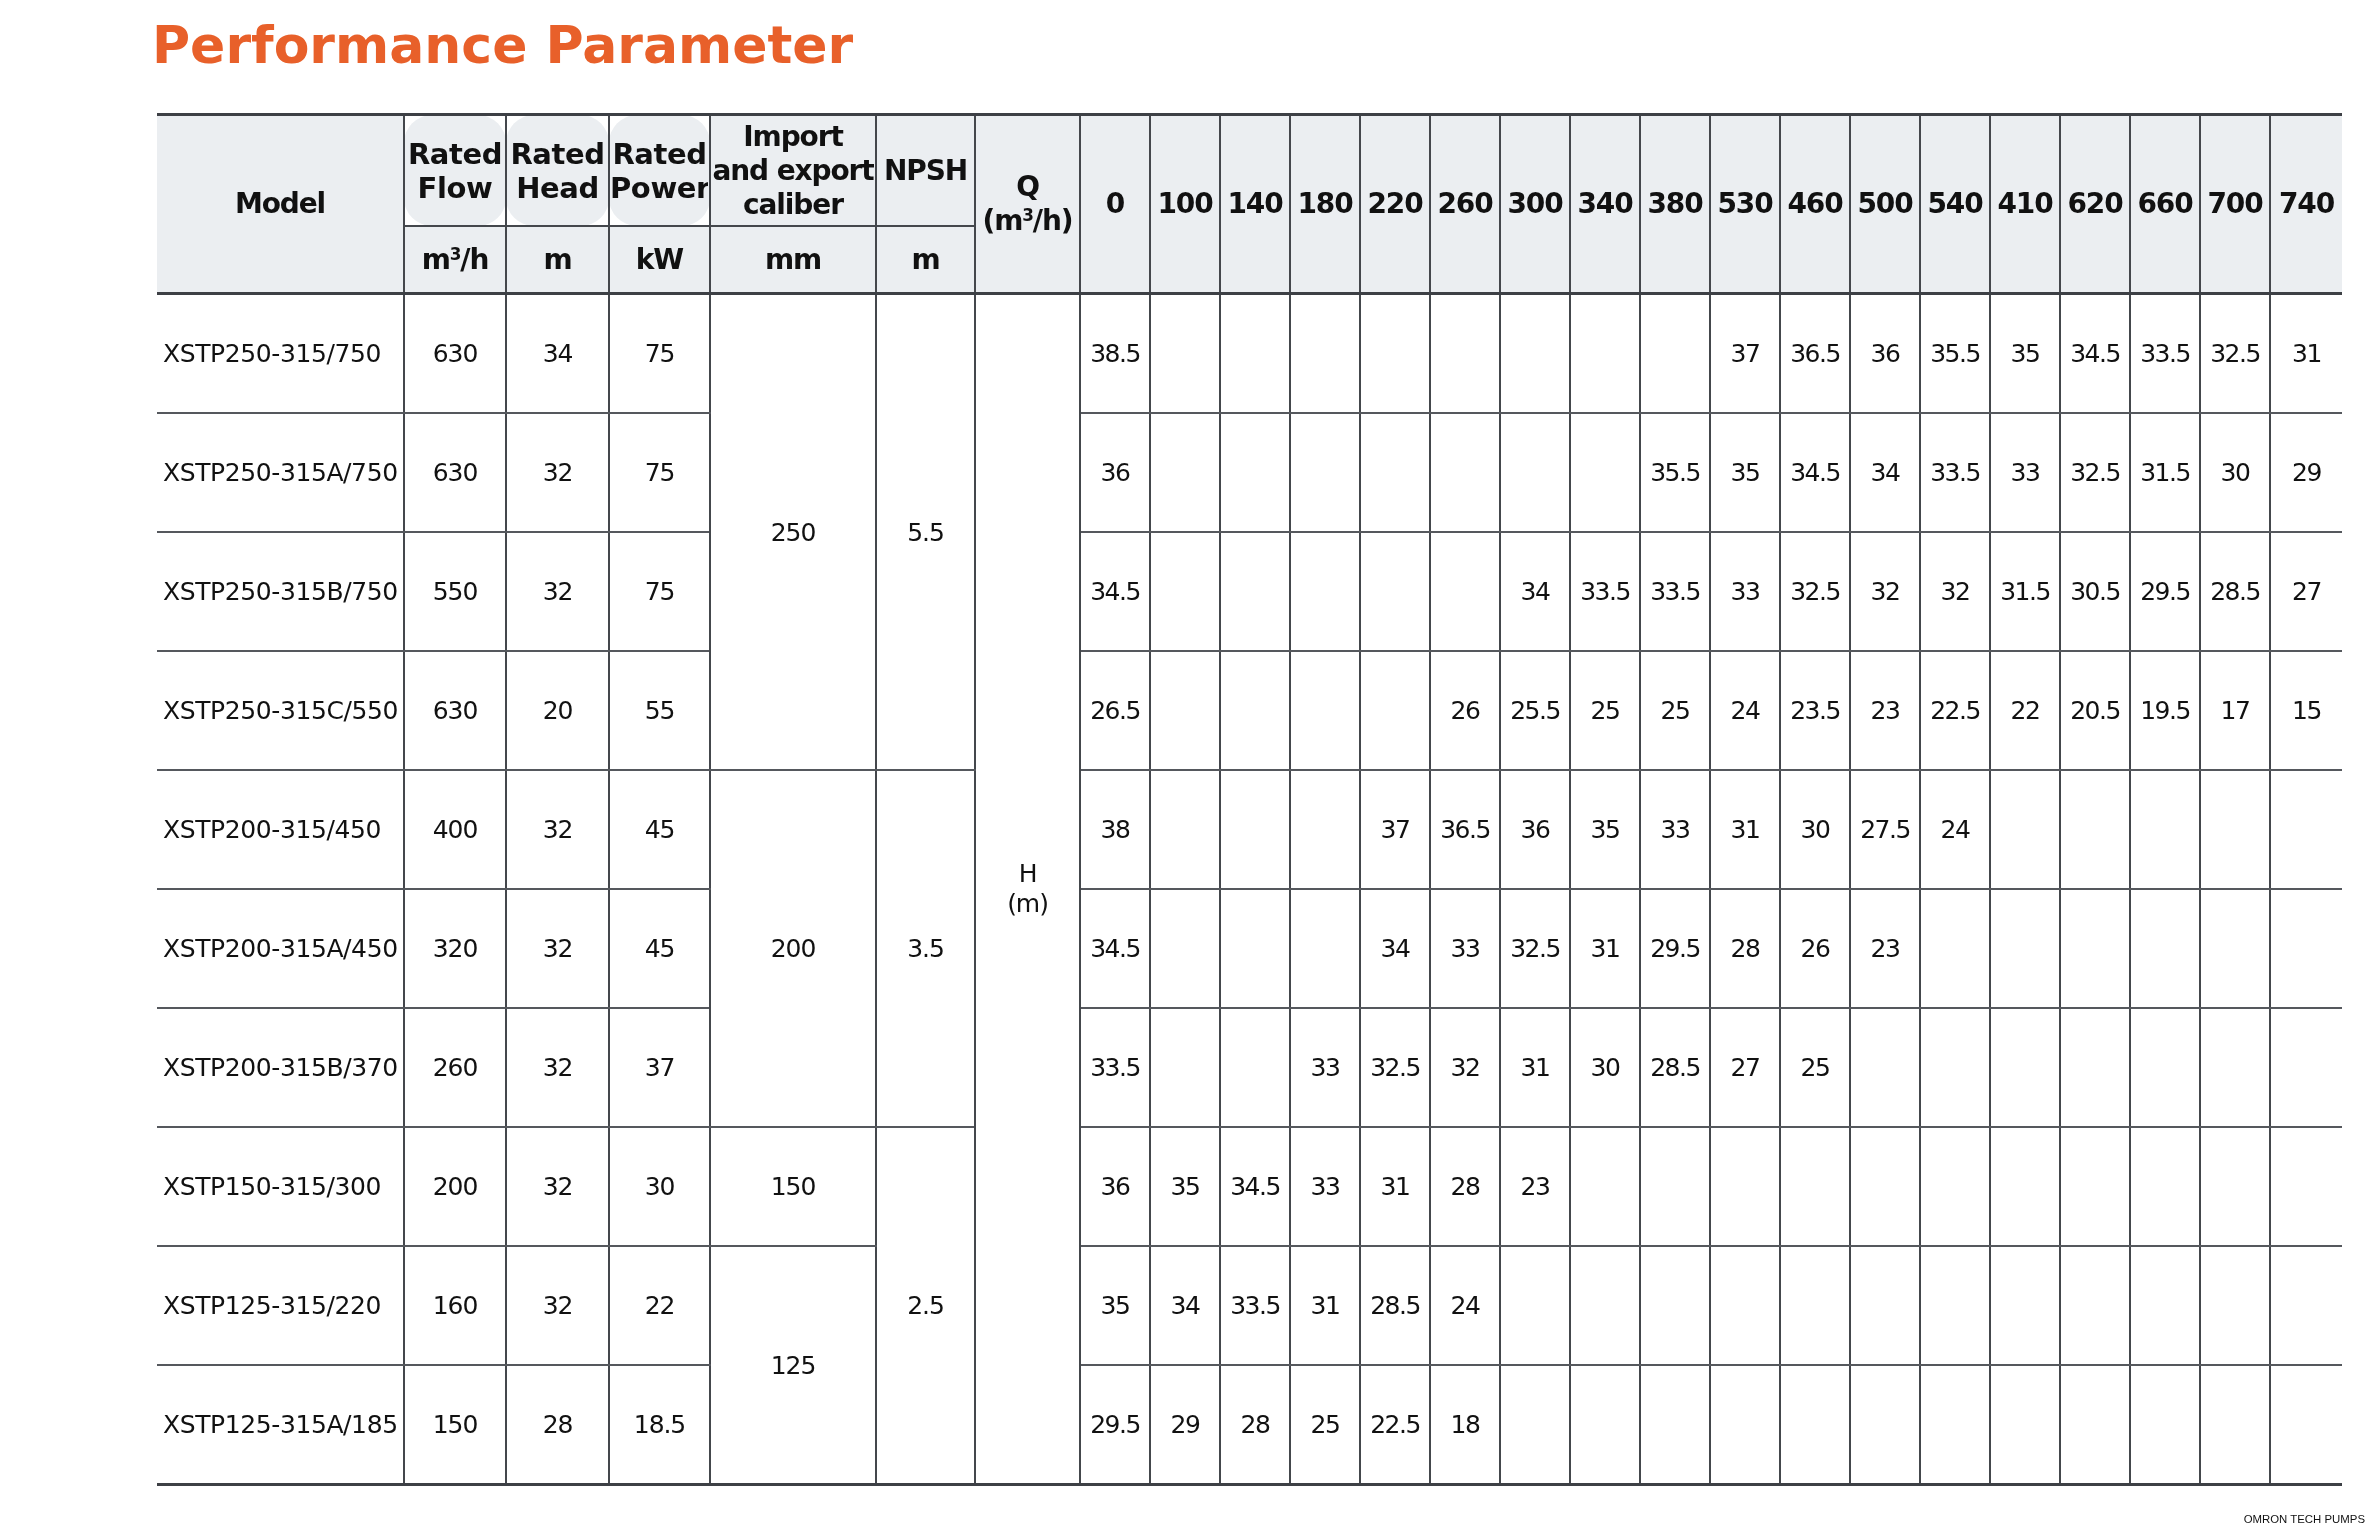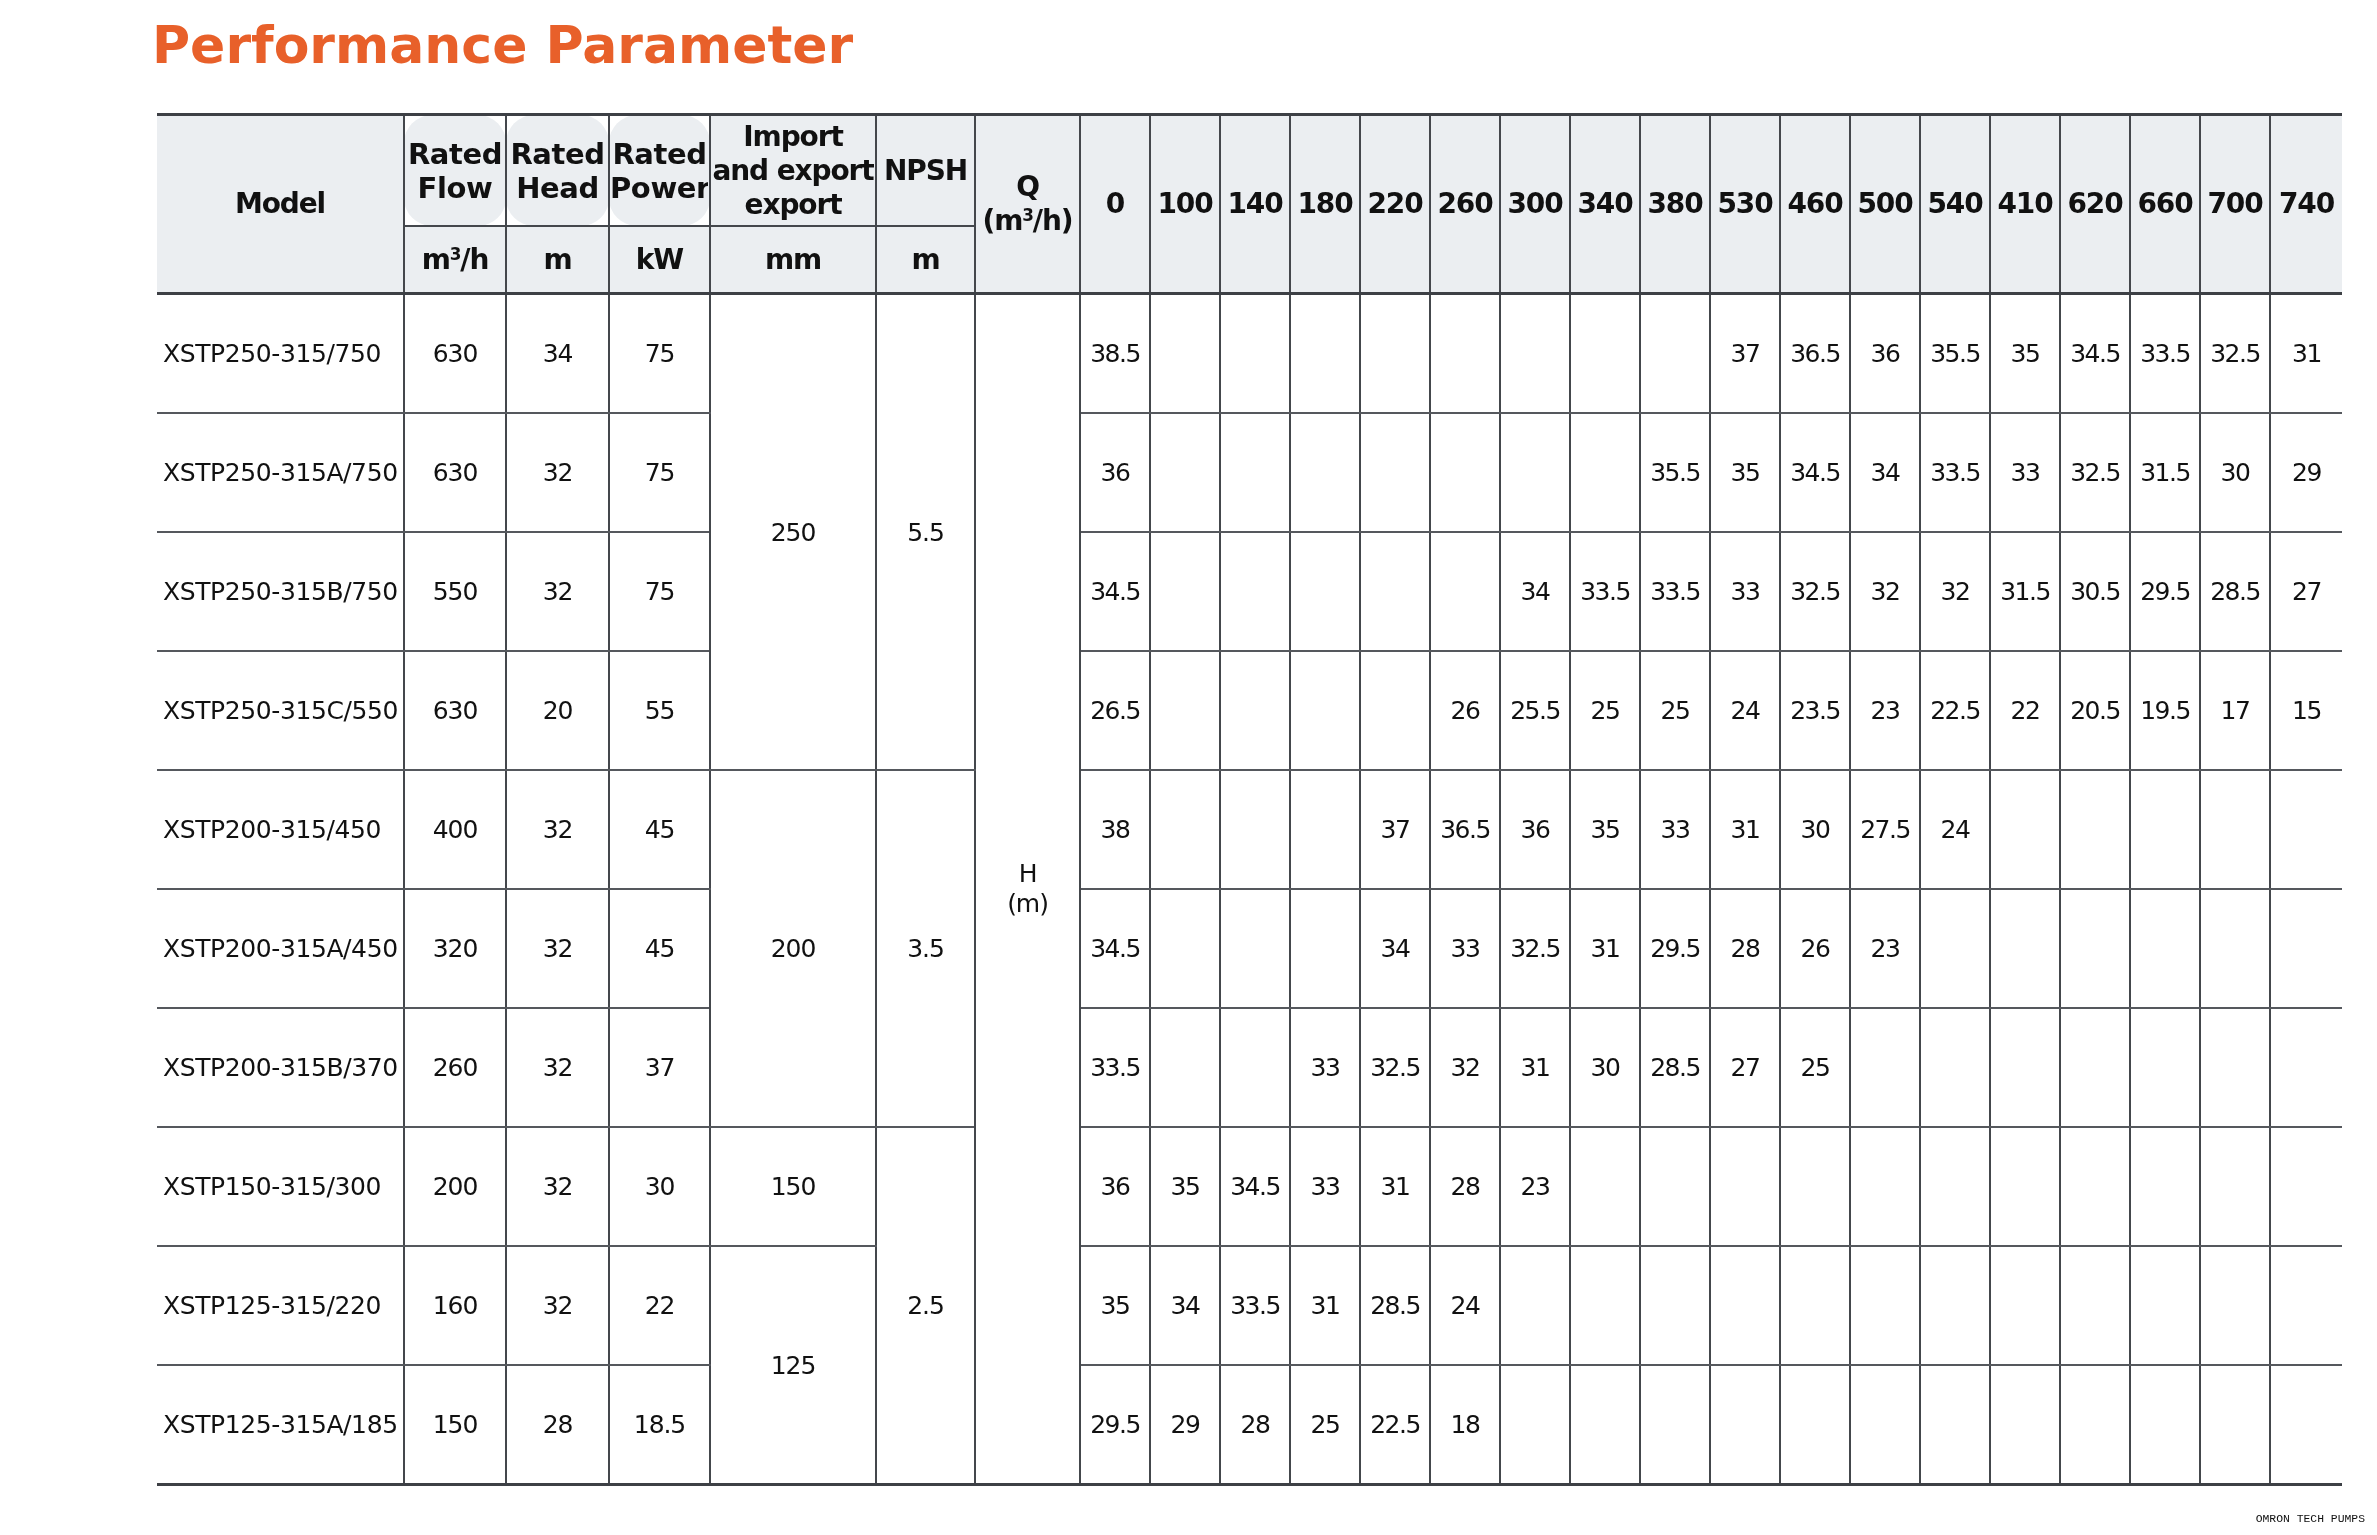--- a/index.html
+++ b/index.html
@@ -41,21 +41,21 @@
       height: 117px; font-size: 25px; color: #111;
       font-family: "DejaVu Sans", sans-serif; letter-spacing: -1.1px;
     }
     tbody td.model { text-align: left; padding-left: 6px; letter-spacing: -0.4px; font-size: 25px; }
     tbody tr.last td { border-bottom: 3.8px solid #3d4045; margin-top: 17px; }
     tbody td.hcol { border-bottom: 3.8px solid #3d4045; line-height: 30px; }
     tbody td.hval { letter-spacing: -1.5px; }
     sup { font-size: 60%; vertical-align: 0.55em; line-height: 0; }
     .footer {
       position: absolute; right: 12px; top: 1513px;
-      font-family: Liberation Mono, monospace; font-size: 11.4px; color: #111;
+      font-family: Liberation Sans, sans-serif; font-size: 11.4px; color: #111;
       letter-spacing: 0px;
     }
     .hdr-line { display: block; }
   </style>
 </head>
 <body>
 
 <div class="title">Performance Parameter</div>
 
 <table class="perf">
@@ -97,21 +97,21 @@
         <span class="hdr-line">Rated</span>
         <span class="hdr-line">Head</span>
       </th>
       <th class="unitgroup flowcol">
         <span class="hdr-line">Rated</span>
         <span class="hdr-line">Power</span>
       </th>
       <th class="unitgroup">
         <span class="hdr-line">Import</span>
         <span class="hdr-line">and export</span>
-        <span class="hdr-line">export</span>
+        <span class="hdr-line">caliber</span>
       </th>
       <th class="unitgroup">NPSH</th>
       <th rowspan="2" class="span2 qcol">
         <span class="hdr-line">Q</span>
         <span class="hdr-line"><span>(m</span><sup>3</sup><span>/h)</span></span>
       </th>
       <th rowspan="2" class="span2 qcol">0</th>
       <th rowspan="2" class="span2 qcol">100</th>
       <th rowspan="2" class="span2 qcol">140</th>
       <th rowspan="2" class="span2 qcol">180</th>

